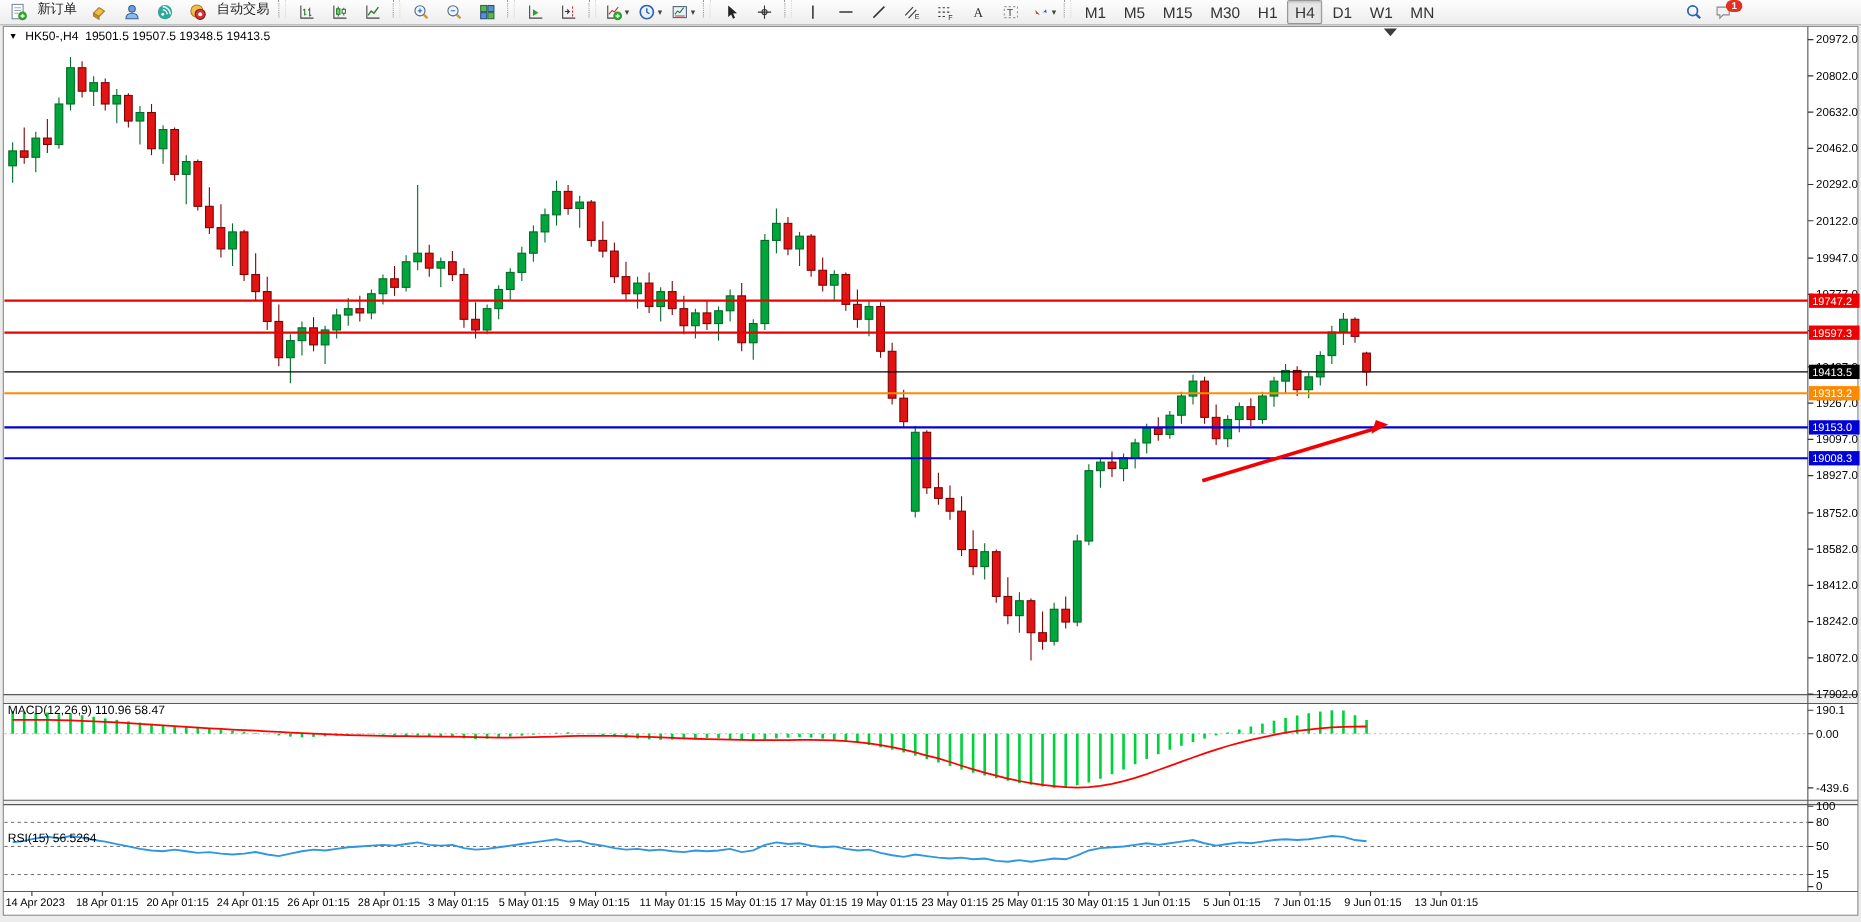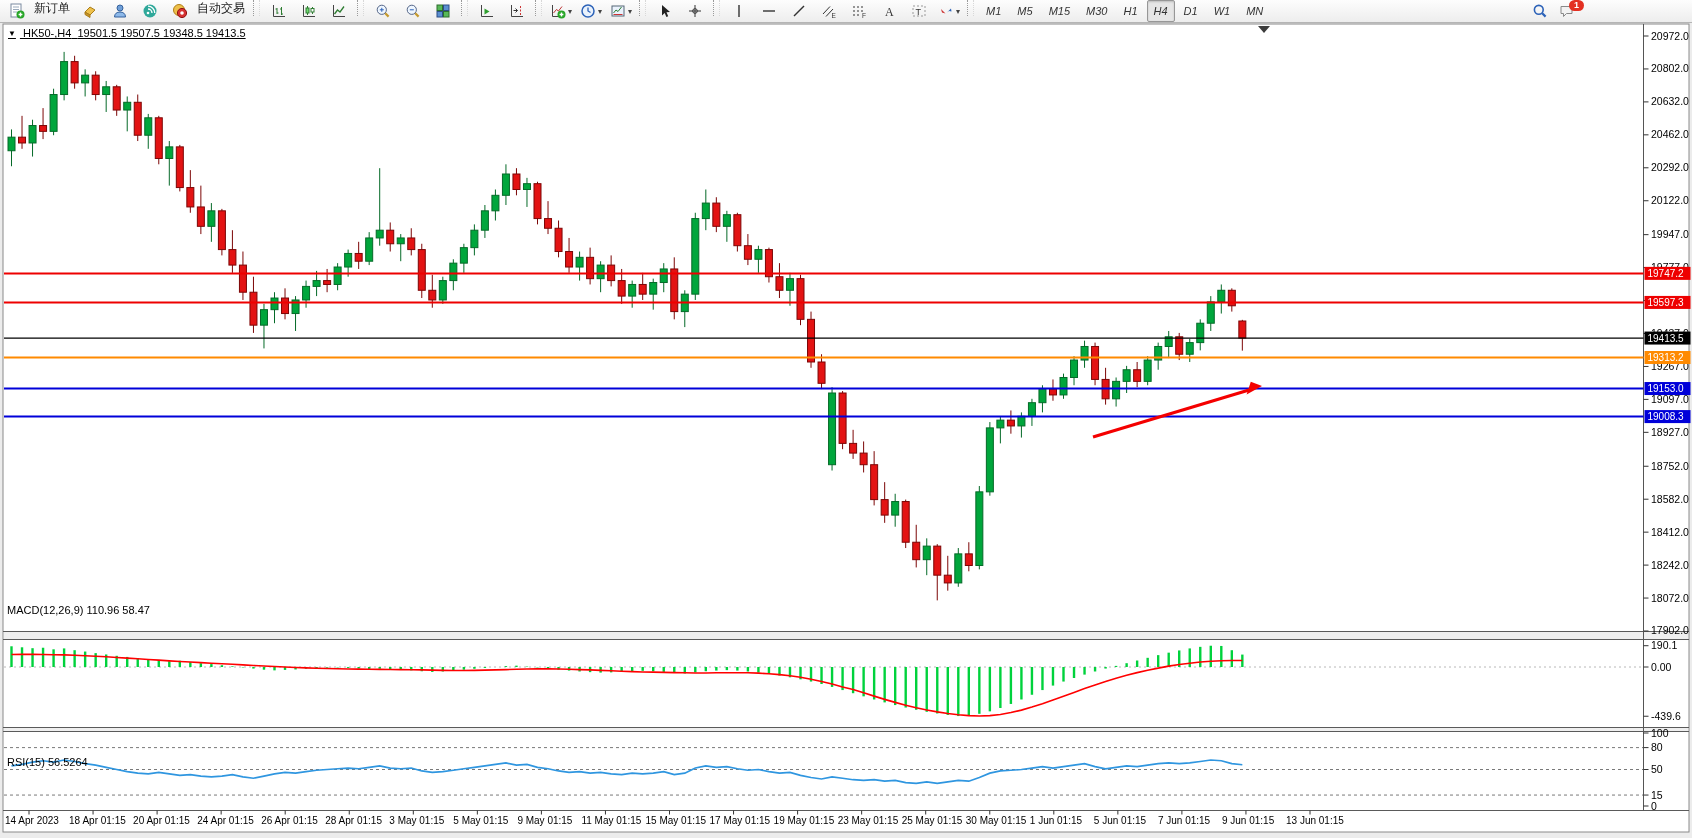--- a/index.html
+++ b/index.html
@@ -7,32 +7,32 @@
   
   #toolbar{position:absolute;left:0;top:0;width:1692px;height:23px;z-index:5;
            background:linear-gradient(#fdfdfd,#ededed);border-bottom:1px solid #b5b5b5;
            display:flex;align-items:flex-start;padding-left:2px;box-sizing:border-box;font-size:12px;color:#222;}
   .grip{width:5px;height:16px;border-left:1px dotted #9a9a9a;border-right:1px dotted #d8d8d8;margin:0 4px 0 3px;}
   .tbtn{height:20px;min-width:22px;display:flex;align-items:center;justify-content:center;
         border:1px solid transparent;border-radius:2px;margin:0 1px;padding:0 2px;cursor:default;}
   .tbtn svg{display:block;}
   .tlabel{margin:0 5px 0 2px;white-space:nowrap;}
   .caret{font-size:8px;color:#444;margin-left:2px;}
-  .tf{font-size:11px;color:#333;padding:2px 6px;height:16px;line-height:14px;min-width:14px;text-align:center;font-style:italic;}
+  .tf{font-size:14px;color:#333;padding:2px 6px;height:16px;line-height:14px;min-width:14px;text-align:center;}
   .tf.active{background:#e6e6e6;border:1px solid #979797;border-radius:2px;box-shadow:inset 0 1px 2px rgba(0,0,0,.18);}
   #tb-spacer{flex:1;}
   #right-icons{display:flex;align-items:center;margin-right:98px;}
   .badge{position:relative;left:-6px;top:-6px;background:#e33022;color:#fff;border-radius:8px;
          font-size:9px;line-height:11px;min-width:11px;height:11px;text-align:center;padding:0 2px;font-weight:bold;}
   
   #chart-svg{position:absolute;left:0;top:0;z-index:1;}
   .ovl{position:absolute;z-index:3;font-size:11px;color:#000;white-space:nowrap;}
-  #chart-title{left:8px;top:27px;text-decoration:underline;}
+  #chart-title{left:8px;top:27px;}
   #chart-title .tri{font-size:8px;margin-right:4px;vertical-align:1px;}
-  #macd-label{left:7px;top:604px;}
+  #macd-label{left:7px;top:640px;}
   #rsi-label{left:7px;top:756px;}
 </style>
 </head>
 <body>
 
 <div id="toolbar">
     <div class="tbtn">
       <svg width="16" height="16" viewBox="0 0 16 16">
         <rect x="2" y="1" width="10" height="13" fill="#fff" stroke="#7a8aa0"></rect>
         <line x1="4" y1="4" x2="10" y2="4" stroke="#9aaabb"></line>

